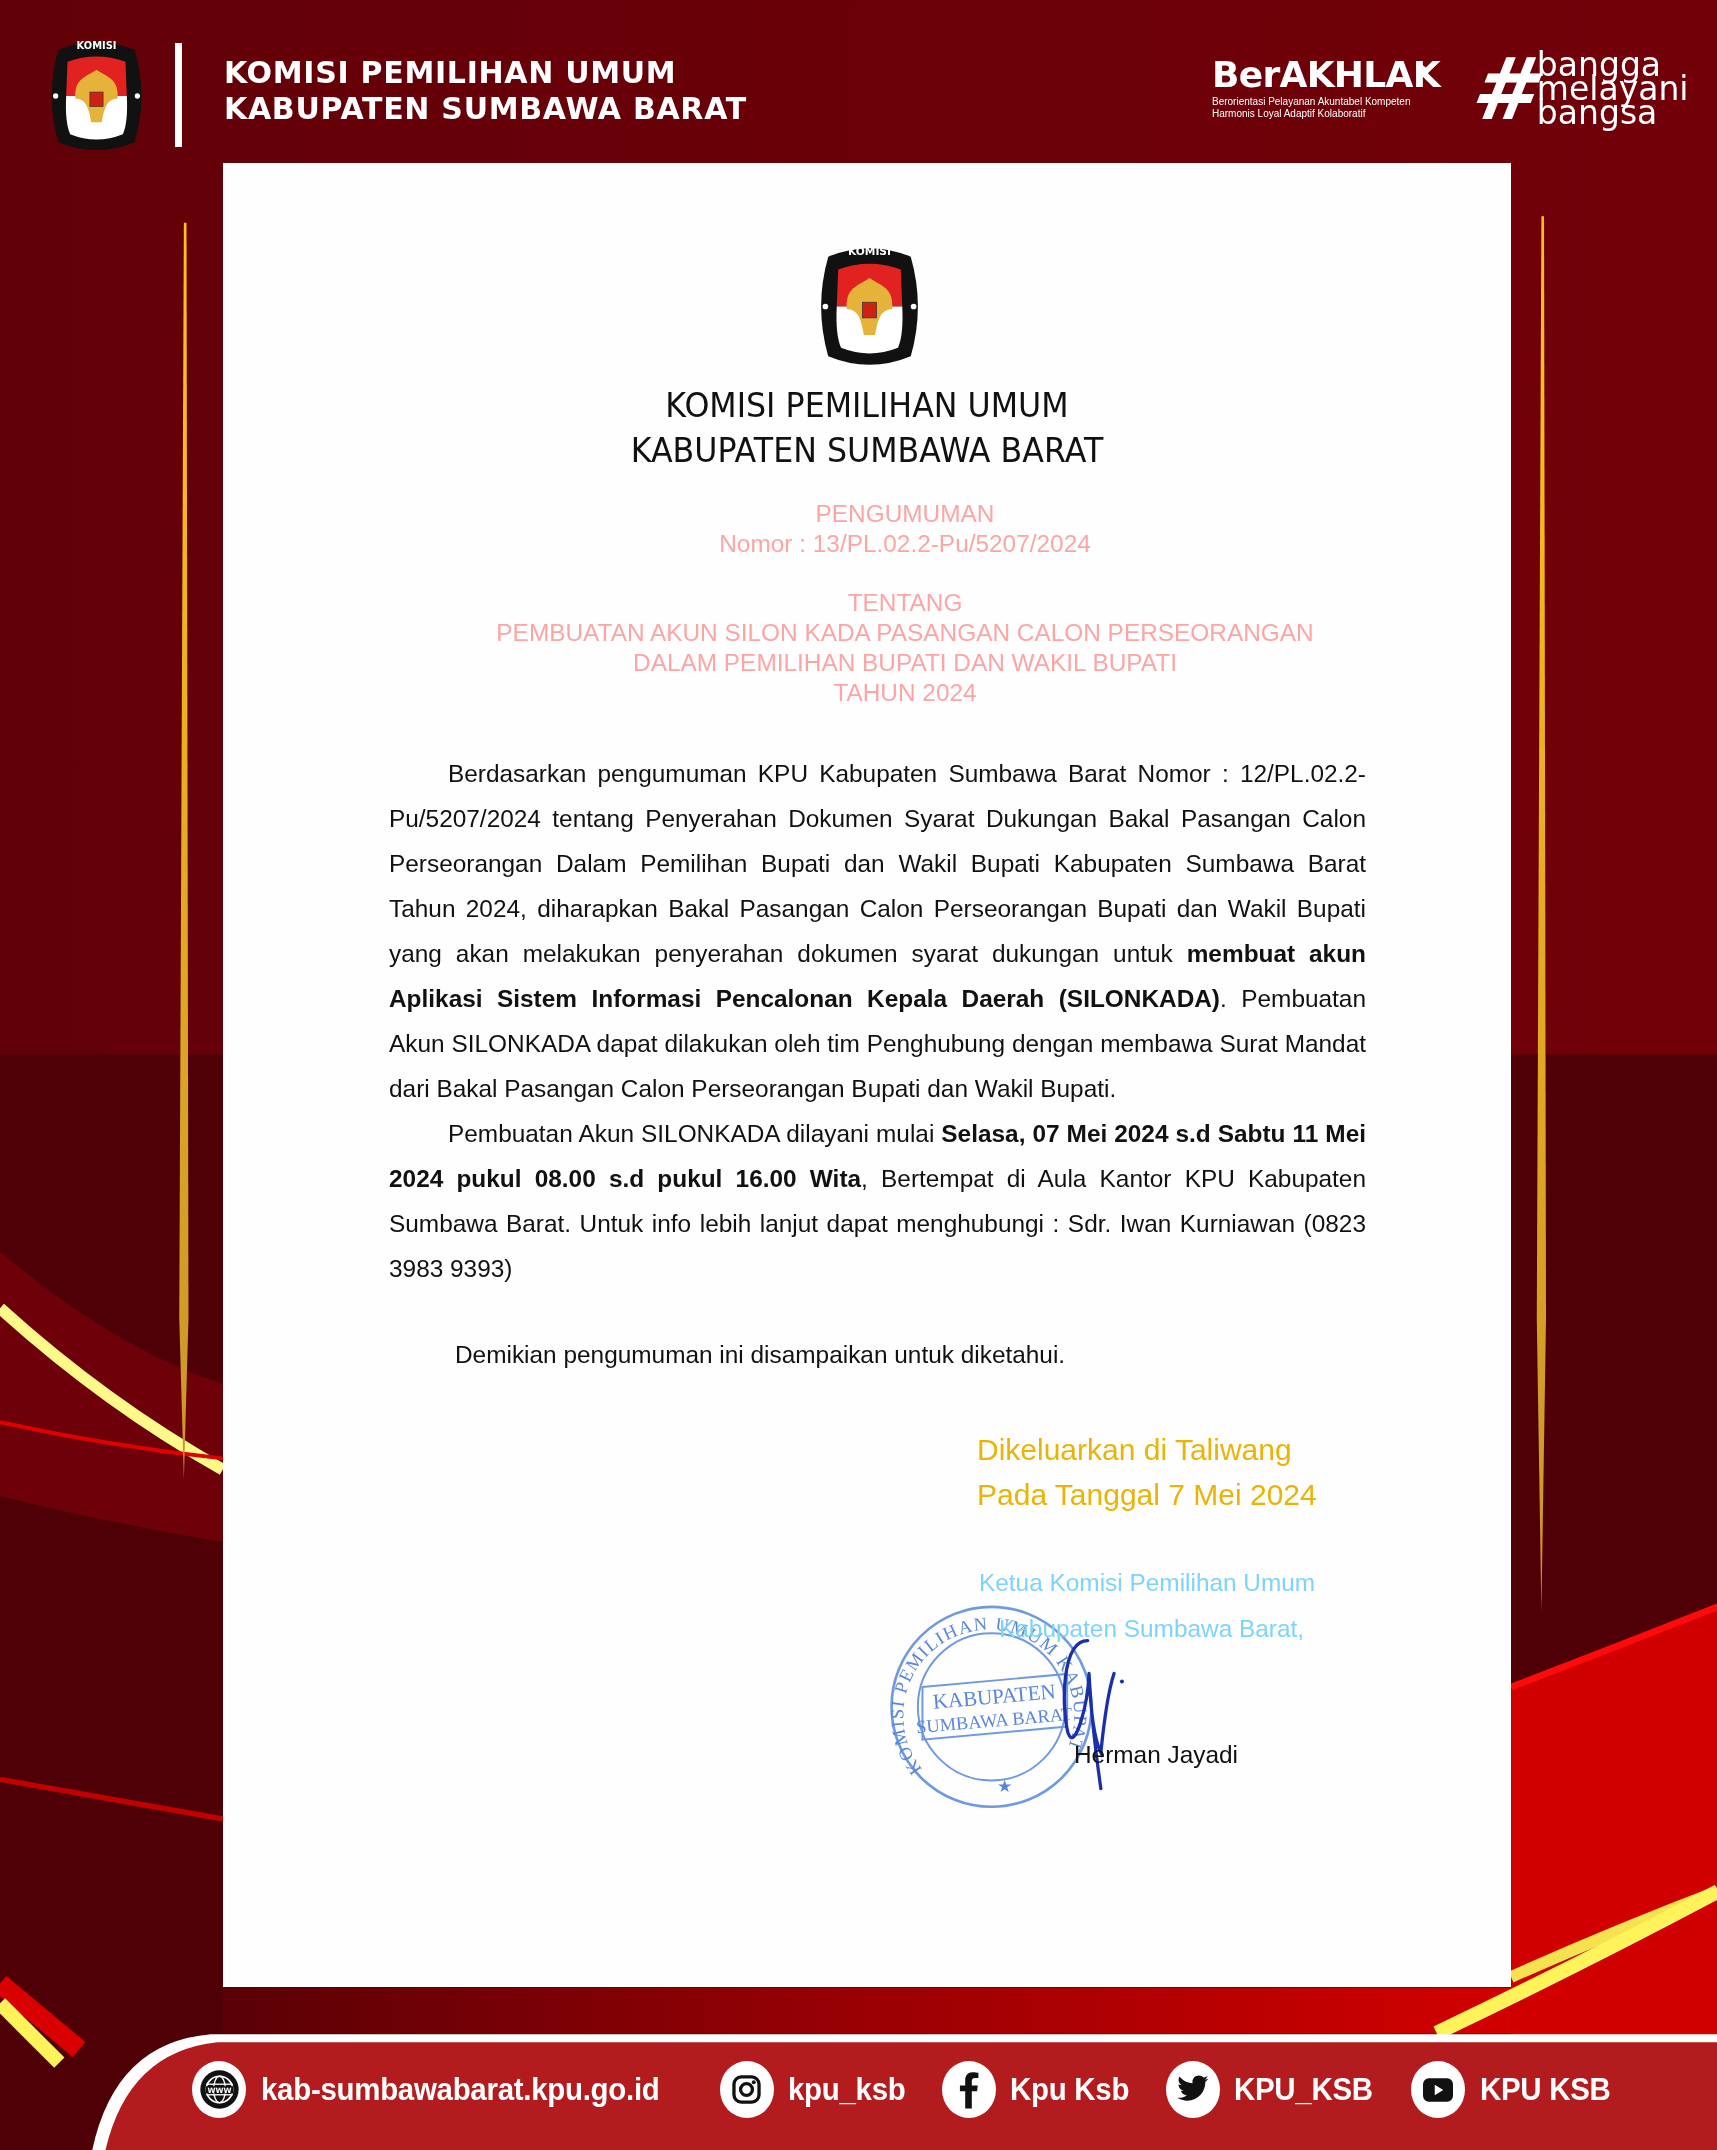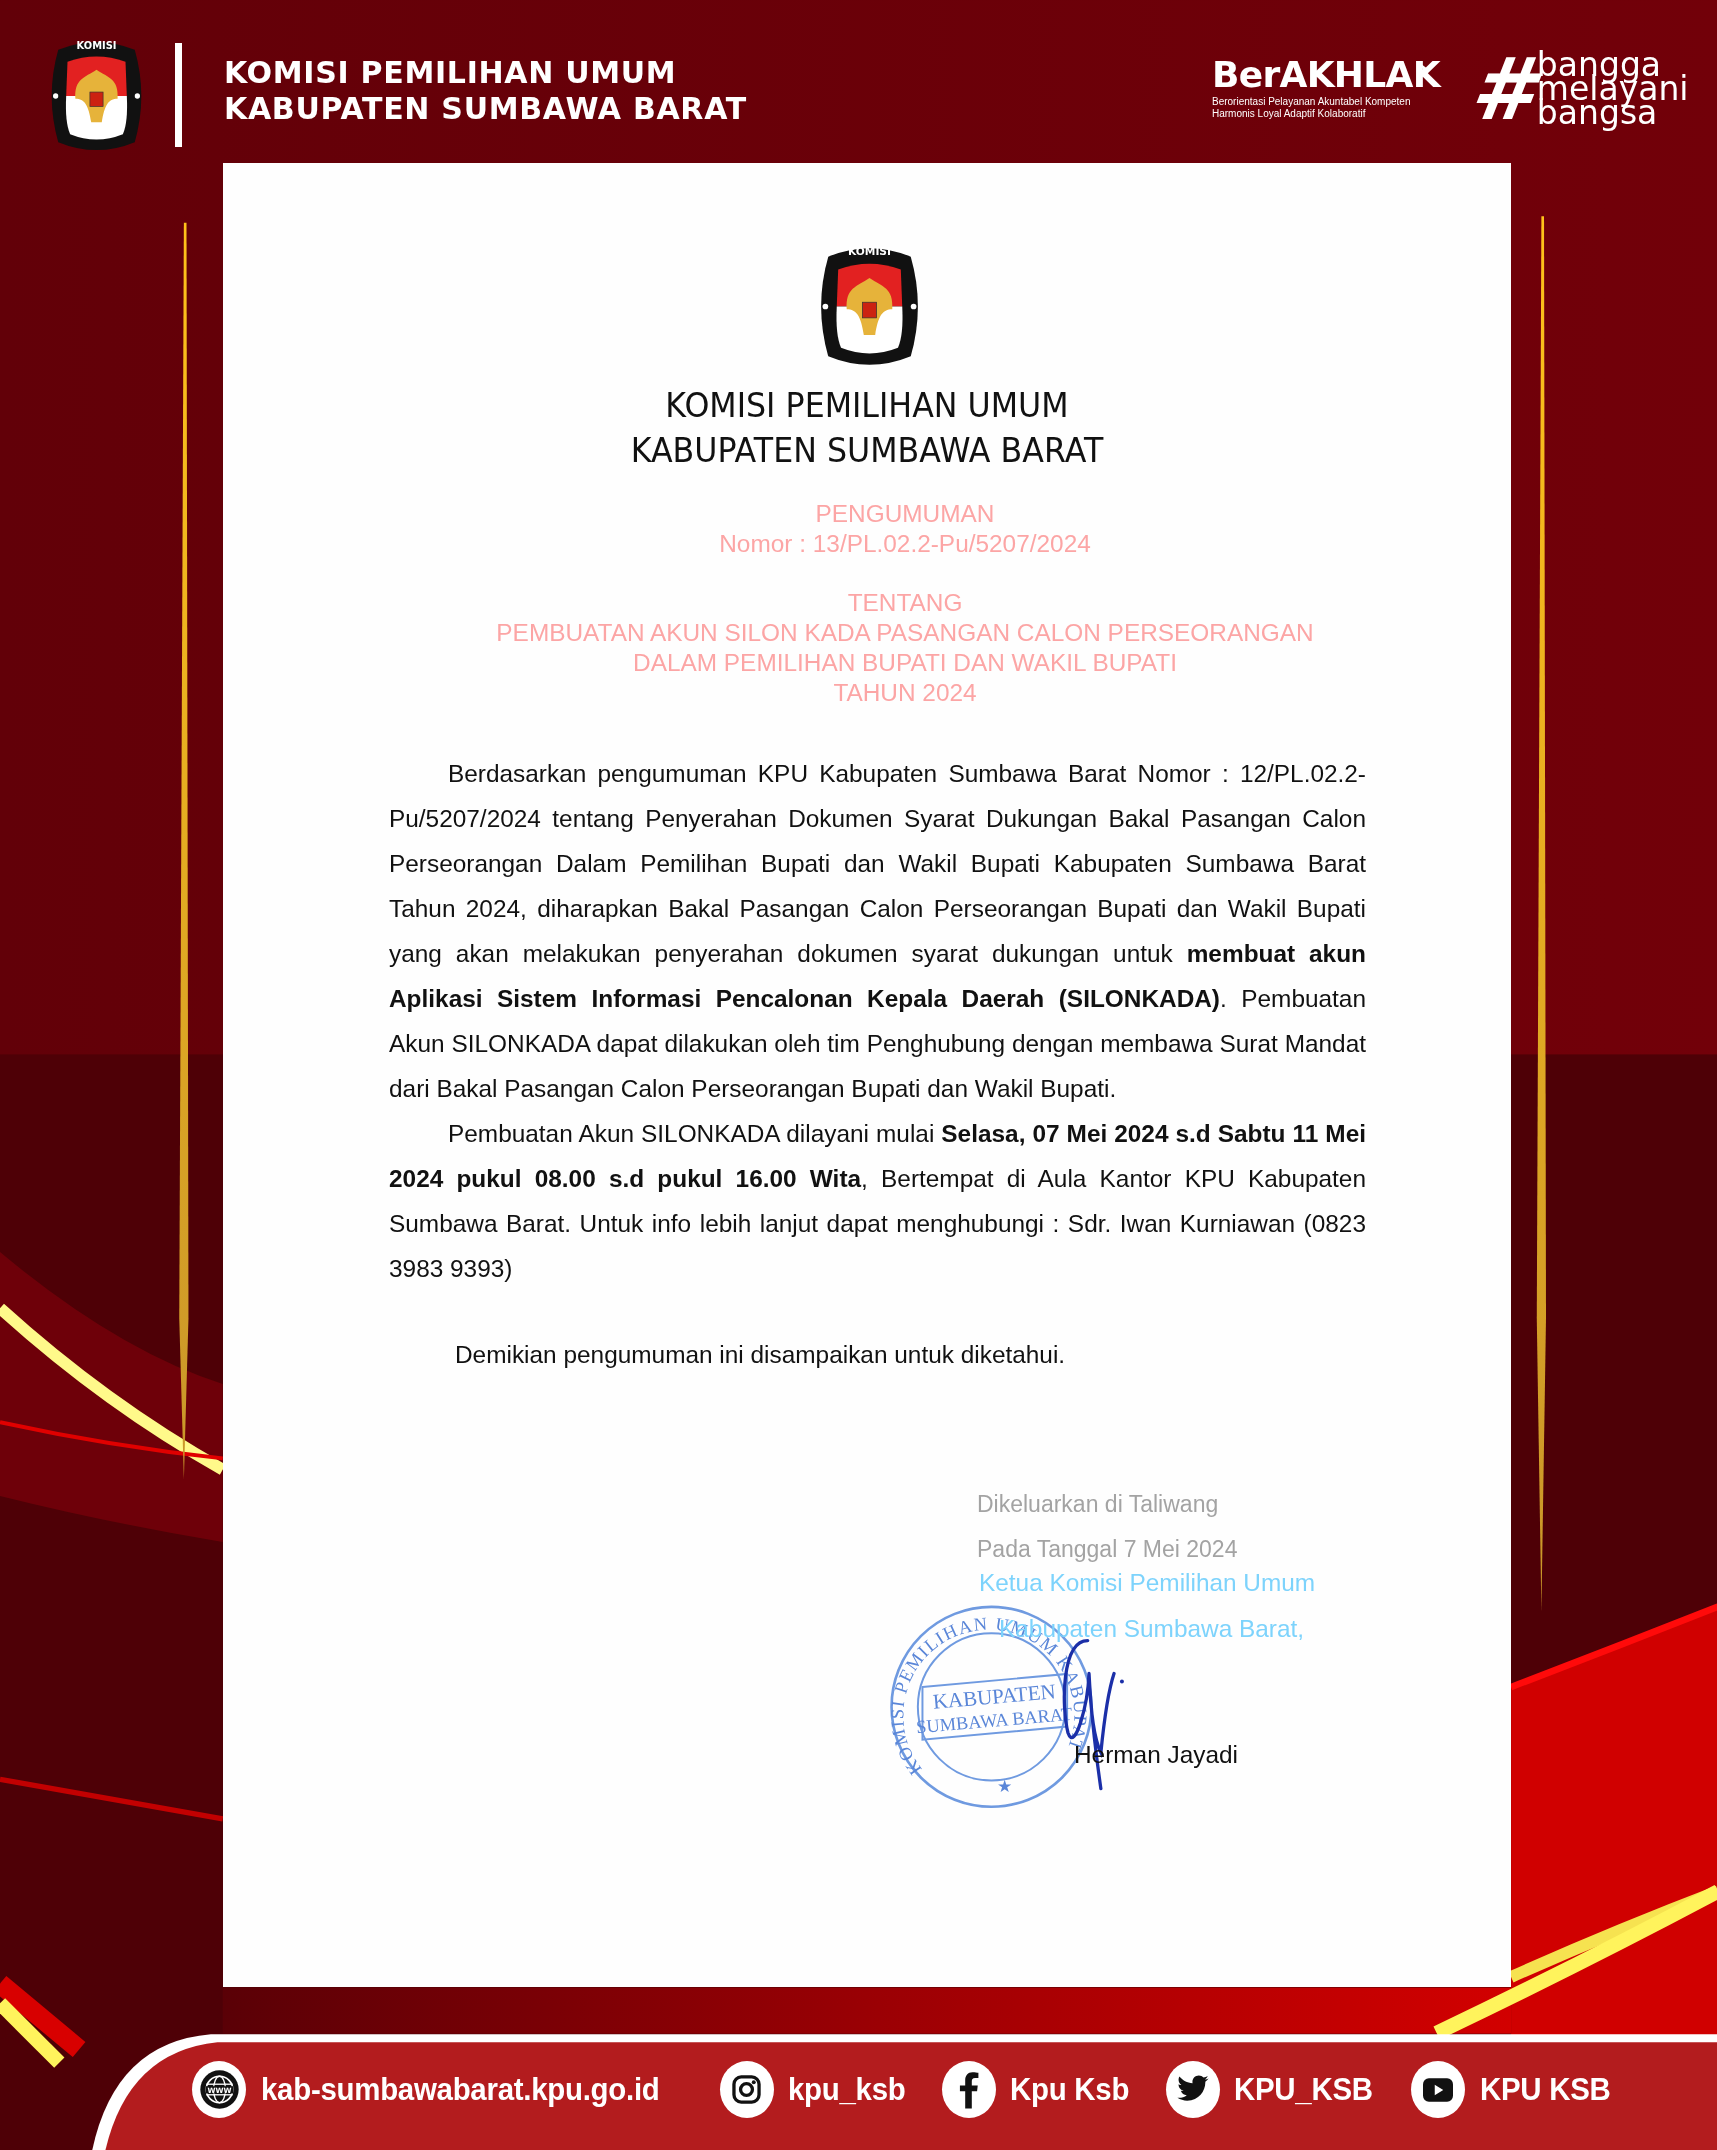--- a/index.html
+++ b/index.html
@@ -22,21 +22,21 @@
   .doc-logo { position:absolute; left:814px; top:242px; width:111px; height:129px; }
   .doc-org { position:absolute; left:223px; width:1288px; text-align:center; top:383px; color:#111;
     font-family:"DejaVu Sans", sans-serif; font-size:33px; line-height:45px; transform:scaleX(0.96); }
   .doc-center { position:absolute; left:223px; width:1364px; text-align:center; color:#fca5a5; font-size:24.4px; line-height:30px; }
   .pengumuman { top:499px; }
   .tentang { top:588px; }
   .body { position:absolute; left:389px; width:977px; top:751px; color:#111; font-size:24.4px; line-height:45px; text-align:justify; }
   .body p { margin:0; text-indent:59px; }
   .body b { font-weight:bold; }
   .closing { position:absolute; left:455px; top:1340px; color:#111; font-size:24.4px; line-height:30px; }
-  .issued { position:absolute; left:977px; top:1482px; color:#a3a3a3; font-size:23px; line-height:45px; }
+  .issued { position:absolute; left:977px; top:1427px; color:#eab308; font-size:30px; line-height:45px; }
   .sign-title { position:absolute; left:979px; top:1560px; color:#7dd3fc; font-size:24.4px; line-height:46px; }
   .sign-title div:nth-child(2) { padding-left:20px; }
   .stamp { position:absolute; left:883px; top:1585px; width:217px; height:237px; }
   .signature { position:absolute; left:1015px; top:1634px; width:152px; height:158px; }
   .signer { position:absolute; left:1074px; top:1740px; color:#111; font-size:24.4px; line-height:30px; }
   .footer-band { position:absolute; left:0; top:2029px; width:1718px; height:121px; }
   .footer-items { position:absolute; left:192px; top:2059px; height:61px; display:flex; align-items:center; color:#fff; }
   .fi { display:flex; align-items:center; margin-right:26px; }
   .fi-icon { width:54px; height:57px; border-radius:50%; background:#fff; display:flex; align-items:center; justify-content:center; margin-right:14.5px; flex:0 0 auto; }
   .fi-text { font-family:"Liberation Sans", sans-serif; font-weight:bold; font-size:32px; letter-spacing:-0.3px; transform:scaleX(0.92); transform-origin:left center; white-space:nowrap; }

